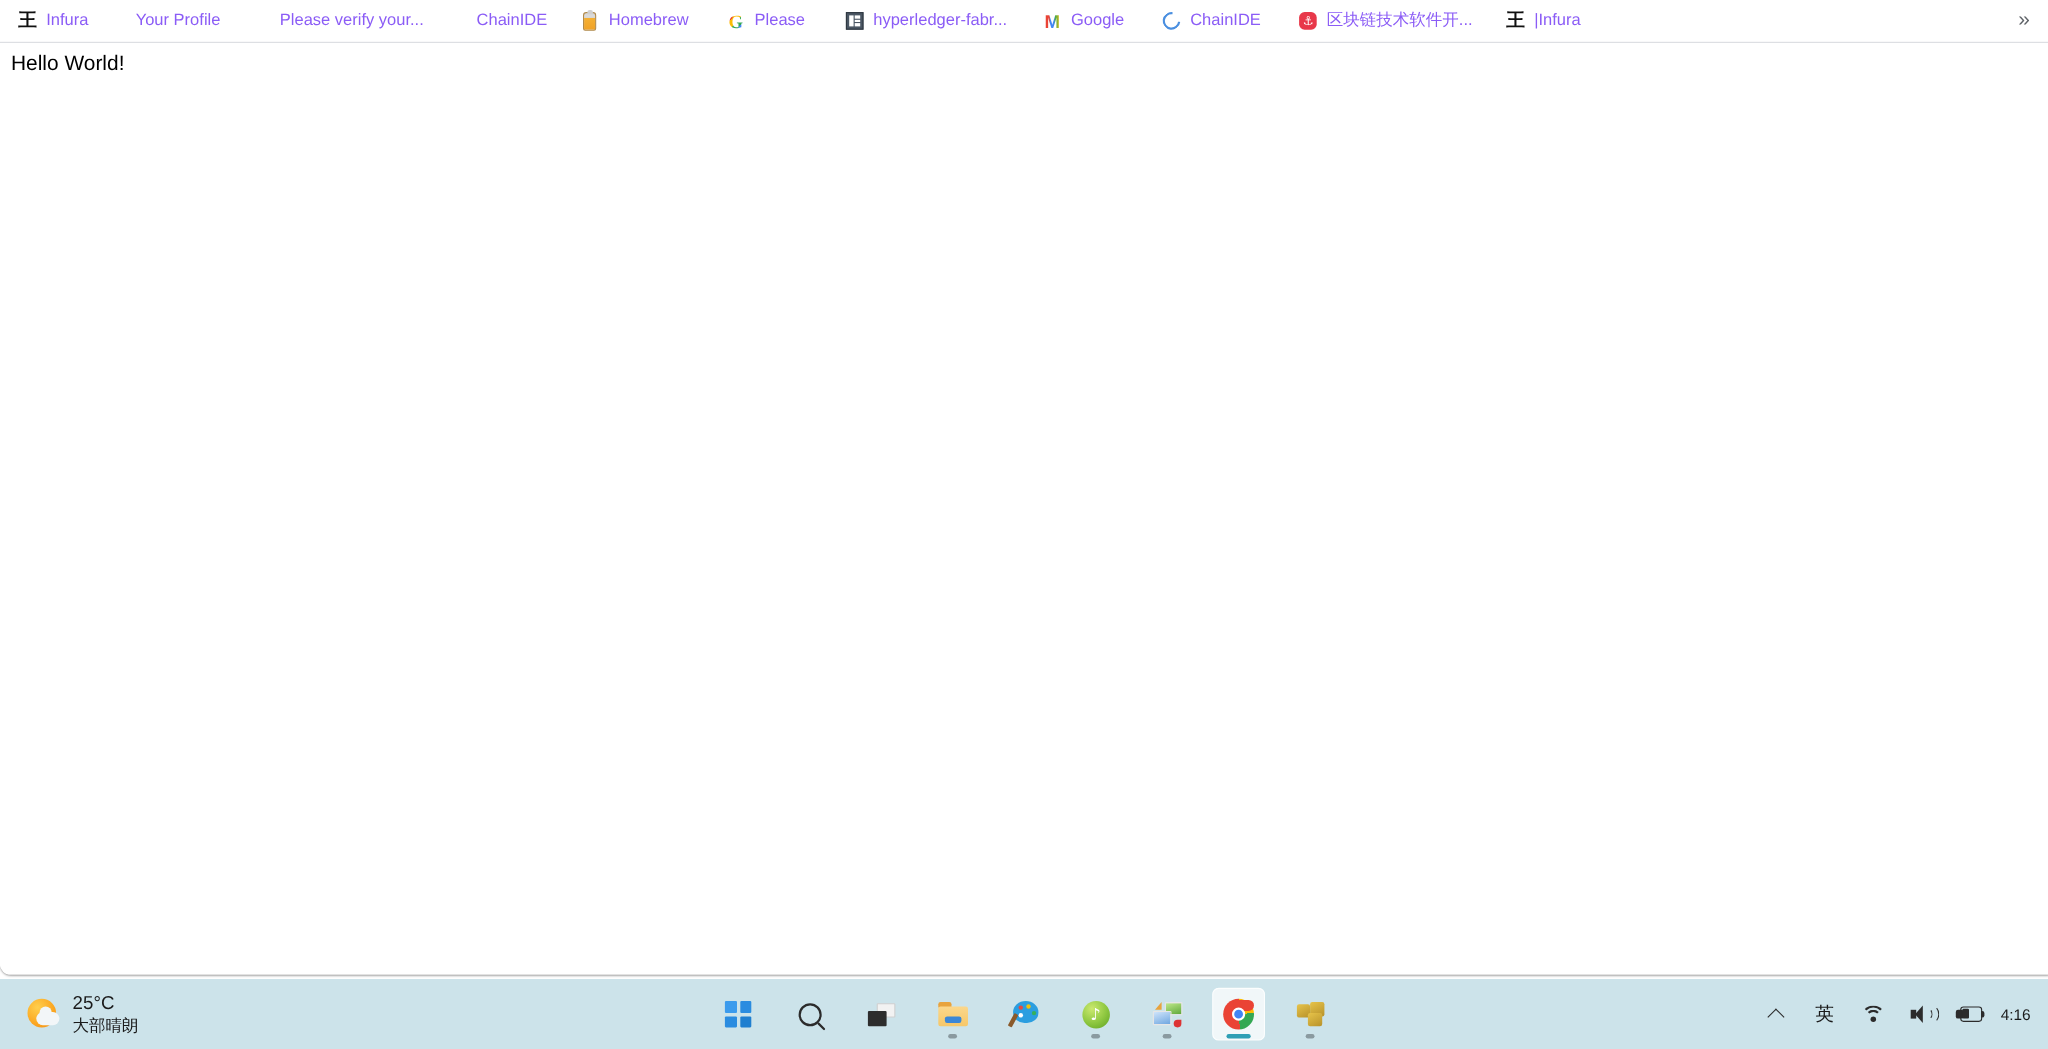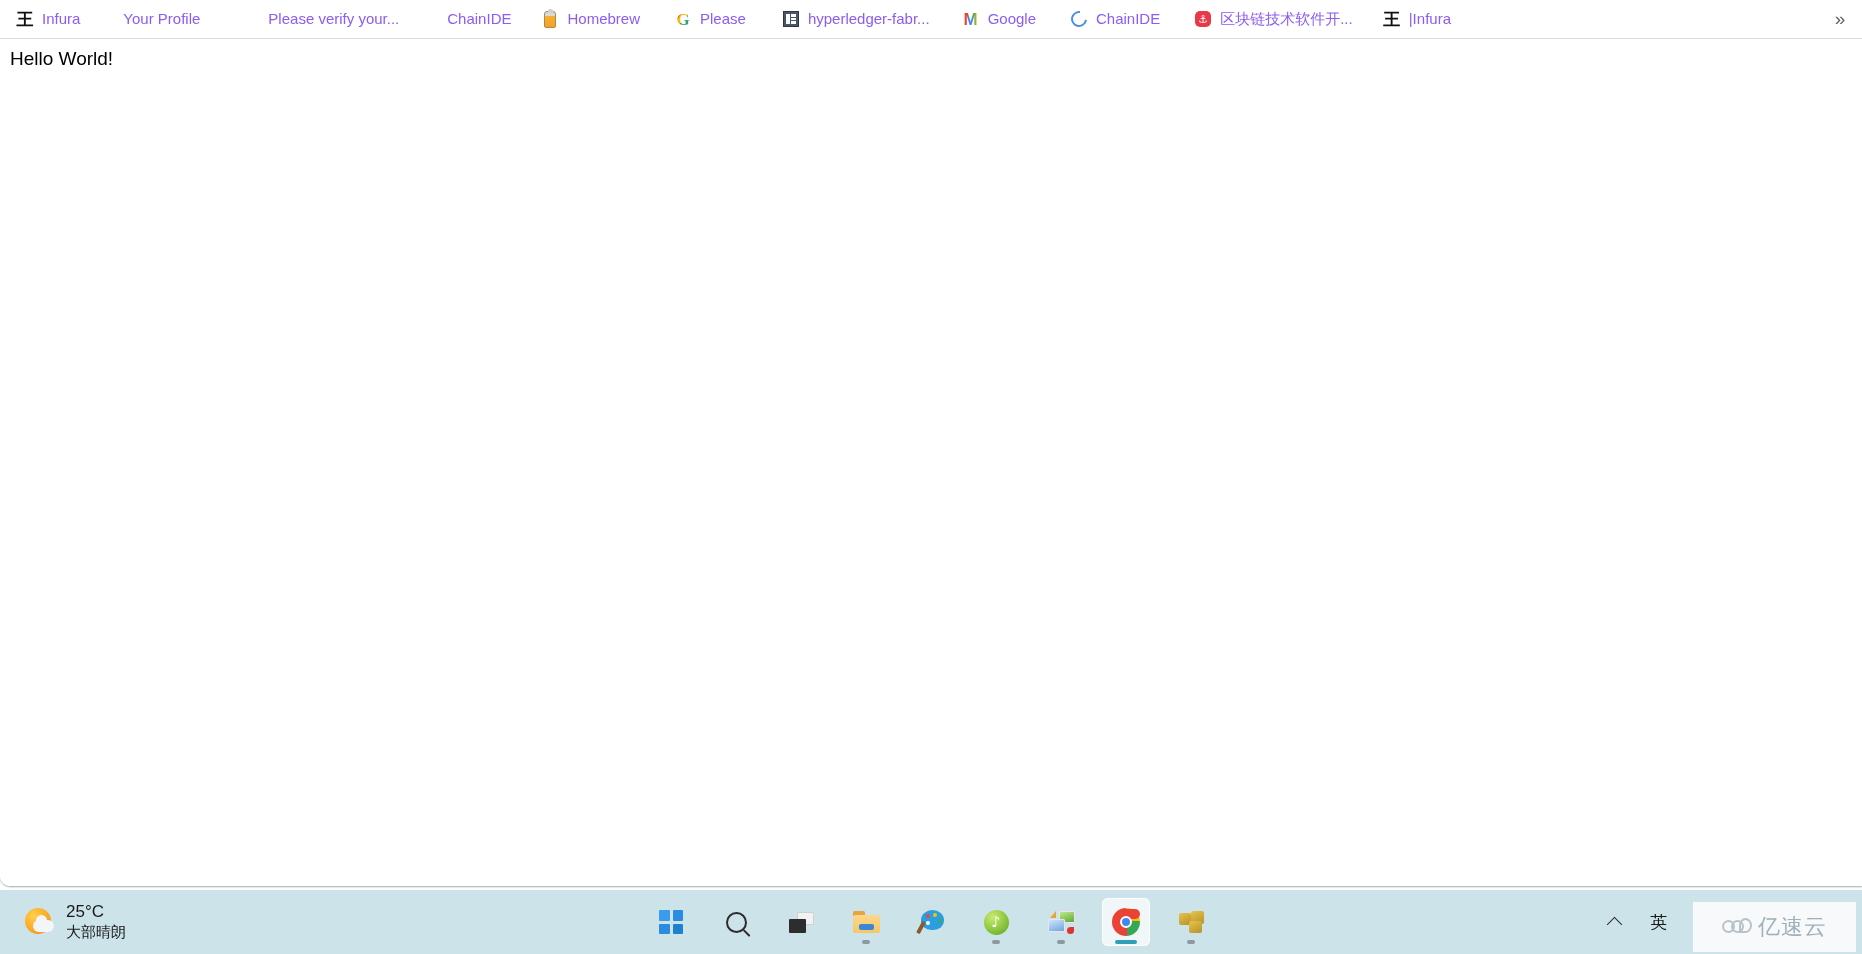--- a/index.html
+++ b/index.html
@@ -688,21 +688,21 @@
       <span class="bm-icon">
           <span class="infura-glyph">王</span>
         </span>
       <span class="bm-label">Infura</span>
     </div>
 
     <div class="bookmark" style="margin-left:27px;">
       <span class="bm-label">Your Profile</span>
     </div>
 
-    <div class="bookmark" style="margin-left:52px;">
+    <div class="bookmark" style="margin-left:38px;">
       <span class="bm-label">Please verify your...</span>
     </div>
 
     <div class="bookmark" style="margin-left:32px;">
       <span class="bm-label">ChainIDE</span>
     </div>
 
     <div class="bookmark" style="margin-left:14px;">
       <span class="bm-icon">
           <span class="homebrew-icon"></span>
@@ -889,22 +889,14 @@
           <span class="cap"></span>
       </span>
     </div>
 
     <div id="tray-clock">
       <span>4:16</span>
     </div>
 
   </div>
 
-  <div id="watermark">
-    <span id="watermark-logo">
-        <i></i>
-        <i></i>
-        <i></i>
-      </span>
-    <span id="watermark-text">亿速云</span>
-  </div>
 
 </div>
 
 </body></html>

